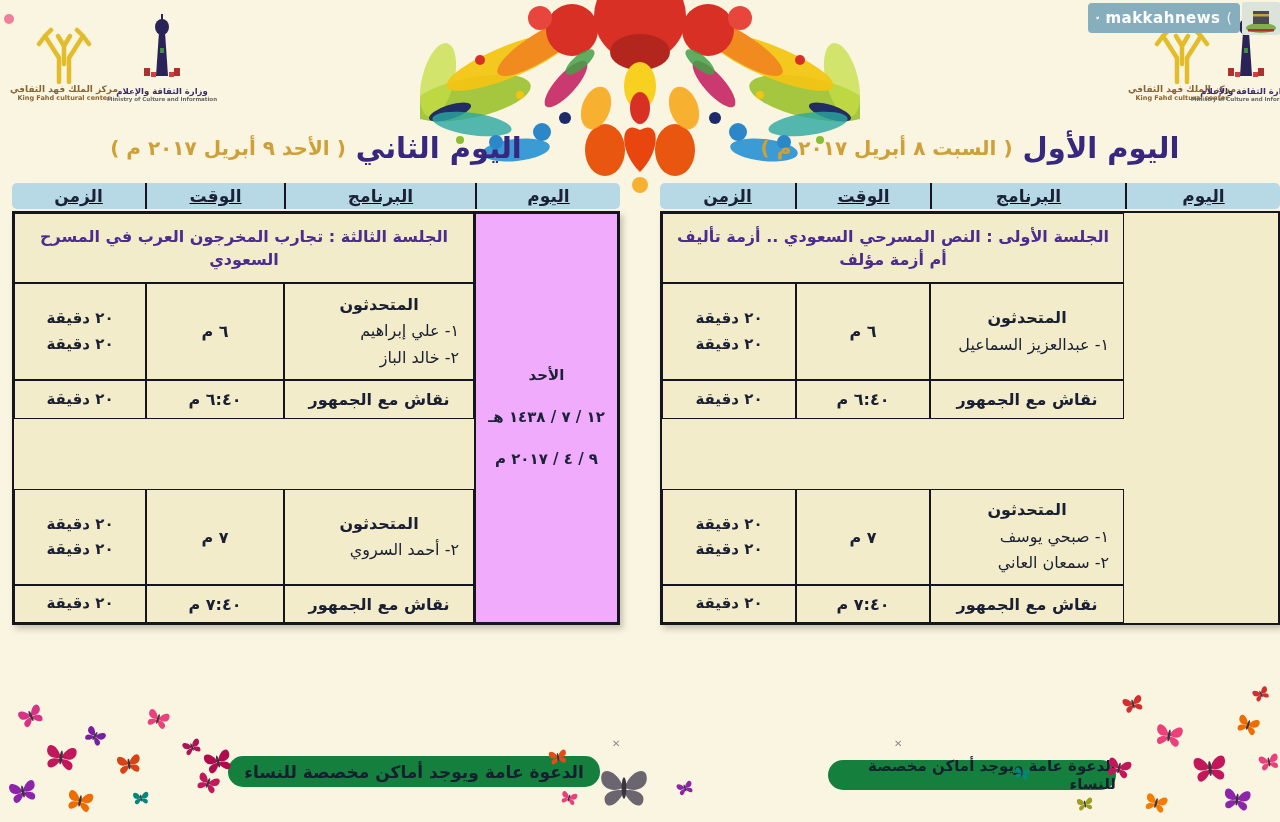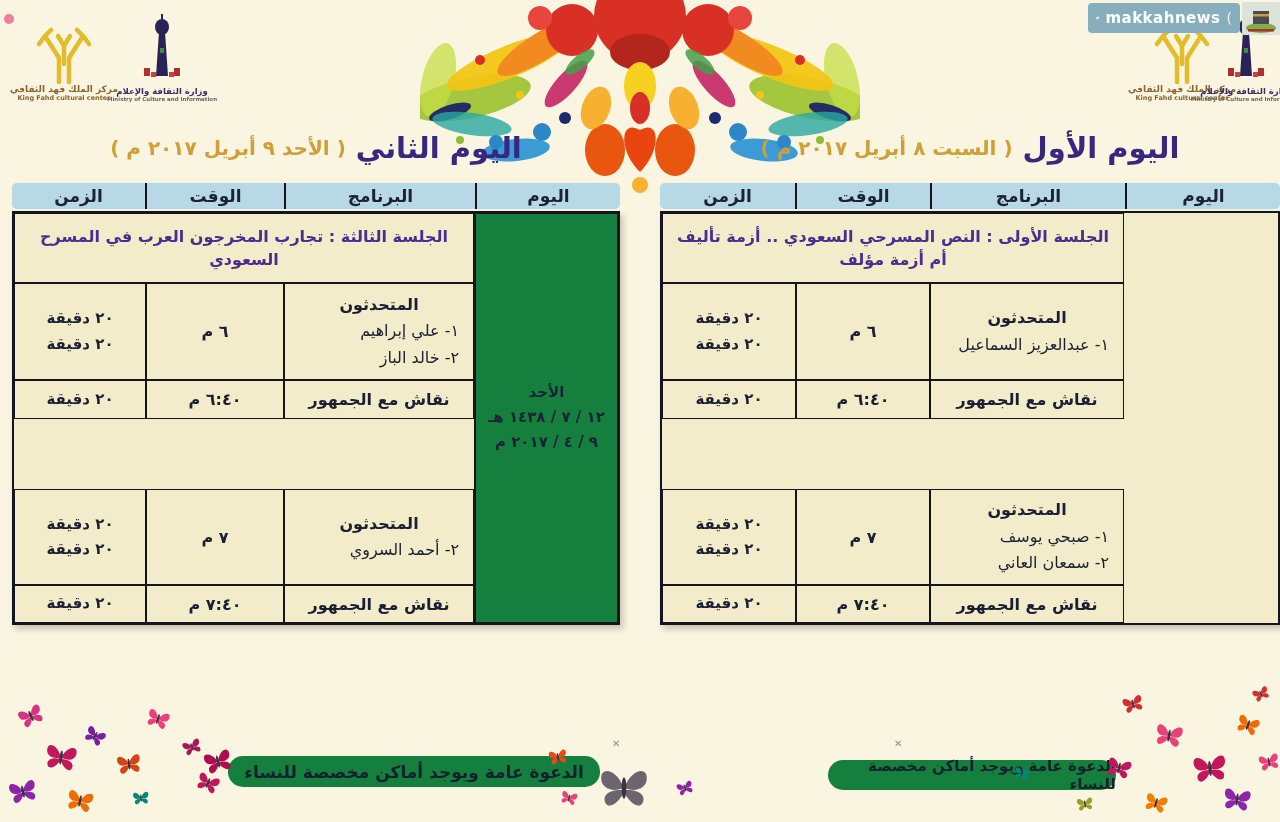--- a/index.html
+++ b/index.html
@@ -21,32 +21,32 @@
   .makkah-logo{position:absolute;left:1242px;top:2px;width:38px;height:33px;background:#dce3da;
     border-radius:3px;overflow:hidden;}
 
   
   .day-head{position:absolute;display:flex;direction:rtl;justify-content:center;align-items:center;gap:10px;}
   .day-head .t{font-size:29px;font-weight:bold;color:#38277f;}
   .day-head .s{font-size:20px;font-weight:bold;color:#cfa038;}
 
   
   .thead{position:absolute;top:183px;height:26px;background:#b7d9e6;border-radius:5px;
-    display:grid;overflow:hidden;}
+    display:grid;overflow:hidden;text-decoration:underline;}
   .thead span{display:flex;align-items:center;justify-content:center;font-size:17px;font-weight:bold;
     color:#1b2137;border-left:2px solid #15151f;direction:rtl;}
   .thead span:first-child{border-left:none;}
   .tbody{position:absolute;top:211px;display:grid;grid-template-rows:70px 97px 39px 70px 96px 38px;
     background:#f2ecca;border:2px solid #15151f;box-sizing:content-box;
     box-shadow:3px 4px 6px rgba(110,100,80,.35);}
   .cell{border:1px solid #15151f;display:flex;flex-direction:column;align-items:center;justify-content:center;
     text-align:center;padding:2px 8px;box-sizing:border-box;direction:rtl;color:#1a1f33;}
   .session{grid-column:1/4;color:#4c2c8f;font-weight:bold;font-size:16px;line-height:1.45;}
-  .daycell{grid-column:4;grid-row:1/7;background:#15803d;font-weight:bold;font-size:15px;color:#1b2137;
-    border-left:2px solid #15151f;gap:3px;line-height:1.45;}
+  .daycell{grid-column:4;grid-row:1/7;background:#f0abfc;font-weight:bold;font-size:15px;color:#1b2137;
+    border-left:2px solid #15151f;gap:20px;line-height:1.45;}
   .spk{font-size:16px;line-height:1.65;}
   .spk .spklabel{width:100%;text-align:center;font-weight:bold;}
   .spk .nm{width:100%;text-align:right;padding-right:12px;}
   .timecell{font-size:16px;font-weight:bold;}
   .durcell{font-size:15px;font-weight:bold;line-height:1.7;}
   .disc{font-size:16px;font-weight:bold;}
 
   
   .banner{position:absolute;background:#15803d;border-radius:15px;display:flex;align-items:center;
     justify-content:center;font-weight:bold;color:#15202e;direction:rtl;}

